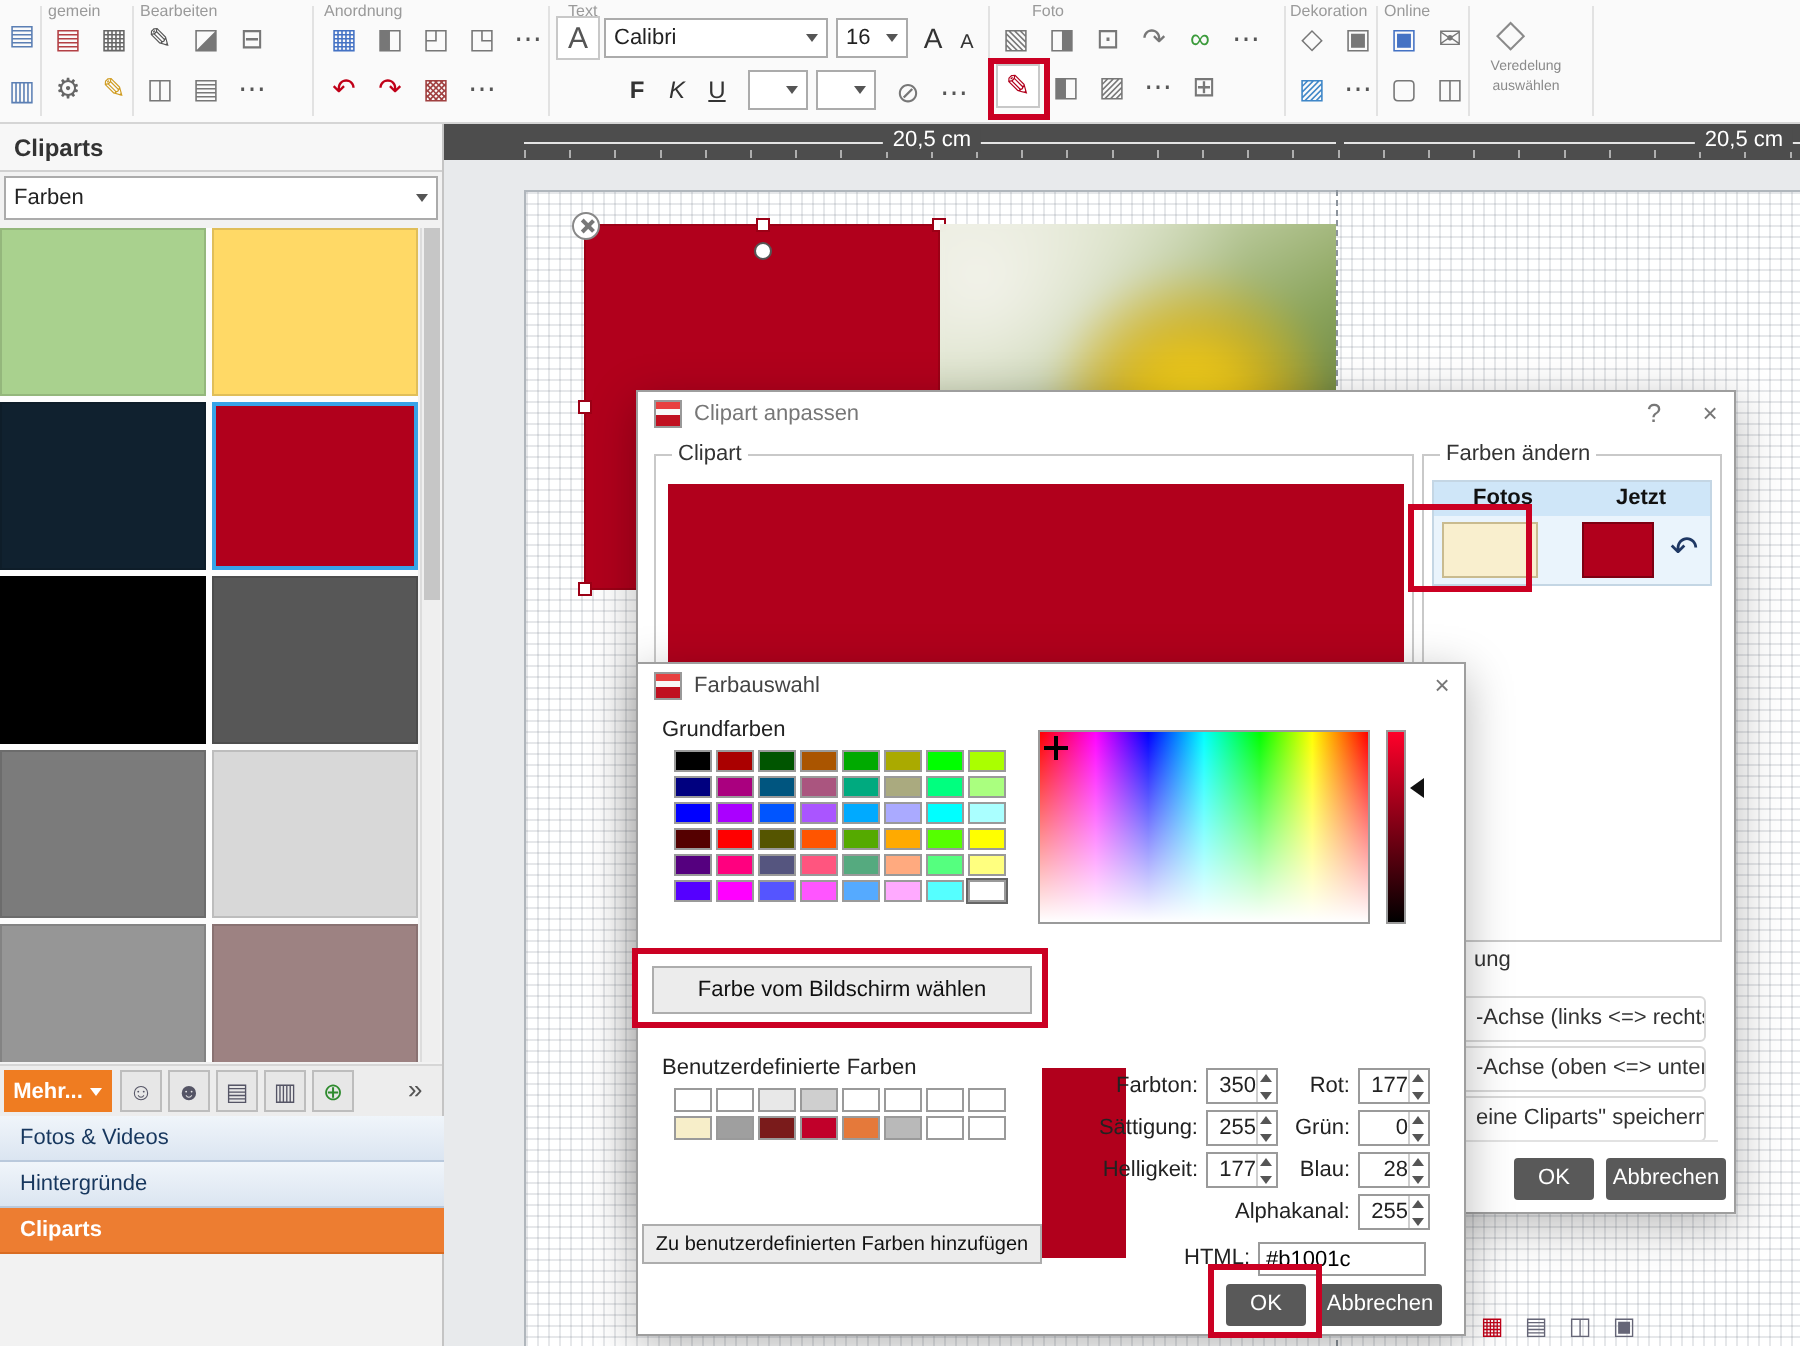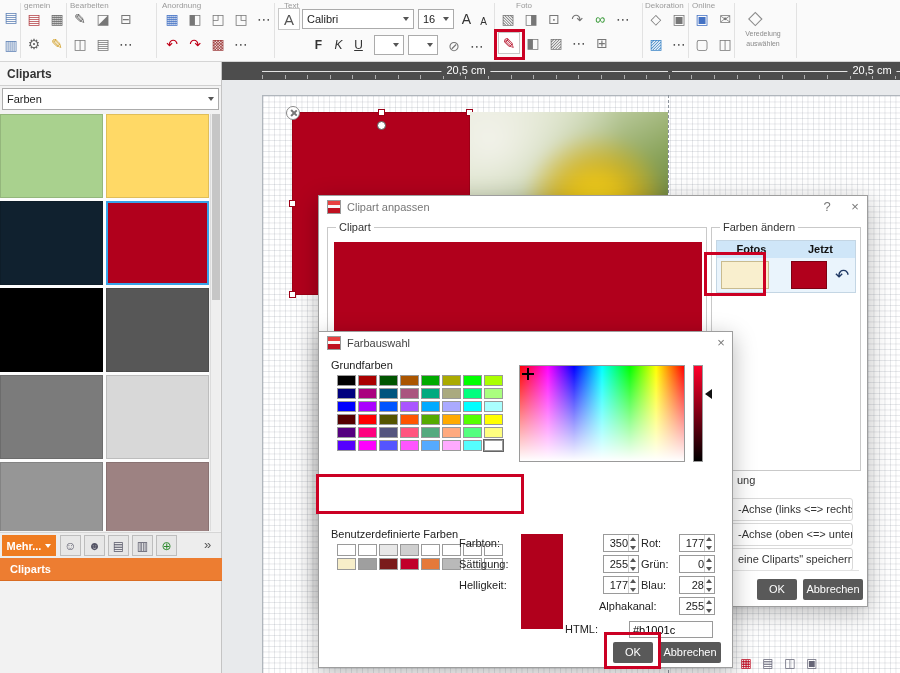--- a/index.html
+++ b/index.html
@@ -103,21 +103,21 @@
   .hsv { position:absolute; left:200px; top:33px; width:166px; height:97px; border:1px solid #9a9a9a;
      background:linear-gradient(to bottom, rgba(255,255,255,0) 0%, #ffffff 100%),
                 linear-gradient(to right, #ff0000 0%, #ff00ff 17%, #0000ff 33%, #00ffff 50%, #00ff00 67%, #ffff00 83%, #ff0000 100%); }
   .hsv-cross { position:absolute; width:12px; height:12px; left:2px; top:2px; }
   .hsv-cross::before { content:""; position:absolute; left:0; right:0; top:5px; height:2px; background:#000; }
   .hsv-cross::after { content:""; position:absolute; top:0; bottom:0; left:5px; width:2px; background:#000; }
   .vbar { position:absolute; left:374px; top:33px; width:10px; height:97px; border:1px solid #9a9a9a;
      background:linear-gradient(#ff002a, #000); }
   .vbar-arrow { position:absolute; left:386px; top:57px; width:0; height:0; border-top:5px solid transparent; border-bottom:5px solid transparent; border-right:7px solid #111; }
   .cur-color { position:absolute; left:202px; top:202px; width:42px; height:95px; }
-  .spin-label { position:absolute; text-align:left; font-size:11px; color:#222; }
+  .spin-label { position:absolute; text-align:right; font-size:11px; color:#222; }
   .spin { position:absolute; width:36px; height:18px; background:#fff; border:1px solid #9a9a9a; display:flex; }
   .spin .v { flex:1; font-size:11px; padding:2px 0 0 3px;text-align:right; }
   .spin .arr { width:10px; border-left:1px solid #cfcfcf; display:flex; flex-direction:column; }
   .spin .arr i { flex:1; position:relative; }
   .spin .arr i.up::after { content:""; position:absolute; left:1px; top:2px; border-left:3px solid transparent; border-right:3px solid transparent; border-bottom:4px solid #555; }
   .spin .arr i.dn::after { content:""; position:absolute; left:1px; top:3px; border-left:3px solid transparent; border-right:3px solid transparent; border-top:4px solid #555; }
   .html-input { position:absolute; left:310px; top:289px; width:84px; height:17px; border:1px solid #9a9a9a; font-size:11px; padding:0 3px; font-family:"Liberation Sans","DejaVu Sans",sans-serif; }
 
   
   .anno { position:absolute; border:3px solid #cb0023; z-index:60; pointer-events:none; }
@@ -276,20 +276,22 @@
       <div class="mini-icons">
           <span class="tb-icon" style="color: rgb(85, 85, 102);">☺</span>
           <span class="tb-icon" style="color: rgb(85, 85, 102);">☻</span>
           <span class="tb-icon" style="color: rgb(85, 85, 102);">▤</span>
           <span class="tb-icon" style="color: rgb(85, 85, 102);">▥</span>
           <span class="tb-icon" style="color: rgb(46, 139, 46);">⊕</span>
         </div>
       <div class="lp-expand">»</div>
     </div>
     <div class="lp-cats">
+      <div class="cat">Fotos &amp; Videos</div>
+      <div class="cat">Hintergründe</div>
       <div class="cat active">Cliparts</div>
     </div>
   </div>
 
   <div class="canvas-bg"></div>
   <div class="page"></div>
   <div class="fold-line"></div>
   <div class="ruler">
     <div class="mline" style="left:40px;width:406px"></div>
     <div class="mline" style="left:450px;width:228px"></div>
@@ -413,40 +415,42 @@
         <div class="cell" style="background: rgb(85, 255, 255);"></div>
         <div class="cell" style="background: rgb(255, 255, 255);"></div>
       </div>
 
     <div class="hsv">
       <div class="hsv-cross"></div>
     </div>
     <div class="vbar"></div>
     <div class="vbar-arrow"></div>
 
+    <button class="lt-btn" style="left:7px;top:151px;width:190px;height:24px;font-size:11px">Farbe vom Bildschirm wählen</button>
 
     <div class="cd-label" style="left:12px;top:196px">Benutzerdefinierte Farben</div>
     <div class="custom-grid" style="left:18px;top:212px">
         <div class="cell" style="background: rgb(255, 255, 255);"></div>
         <div class="cell" style="background: rgb(255, 255, 255);"></div>
         <div class="cell" style="background: rgb(232, 232, 232);"></div>
         <div class="cell" style="background: rgb(207, 207, 207);"></div>
         <div class="cell" style="background: rgb(255, 255, 255);"></div>
         <div class="cell" style="background: rgb(255, 255, 255);"></div>
         <div class="cell" style="background: rgb(255, 255, 255);"></div>
         <div class="cell" style="background: rgb(255, 255, 255);"></div>
         <div class="cell" style="background: rgb(247, 238, 201);"></div>
         <div class="cell" style="background: rgb(159, 159, 159);"></div>
         <div class="cell" style="background: rgb(122, 27, 27);"></div>
         <div class="cell" style="background: rgb(193, 0, 42);"></div>
         <div class="cell" style="background: rgb(229, 121, 58);"></div>
         <div class="cell" style="background: rgb(185, 185, 185);"></div>
         <div class="cell" style="background: rgb(255, 255, 255);"></div>
         <div class="cell" style="background: rgb(255, 255, 255);"></div>
       </div>
+    <button class="lt-btn" style="left:2px;top:280px;width:200px;height:20px;font-size:10px">Zu benutzerdefinierten Farben hinzufügen</button>
 
     <div class="cur-color" style="background: rgb(177, 0, 28);"></div>
 
     <div class="spin-label" style="left:140px;top:205px;width:140px">Farbton:</div>
     <div class="spin" style="left:284px;top:202px">
         <span class="v">350</span>
         <span class="arr">
           <i class="up"></i>
           <i class="dn"></i>
         </span>

